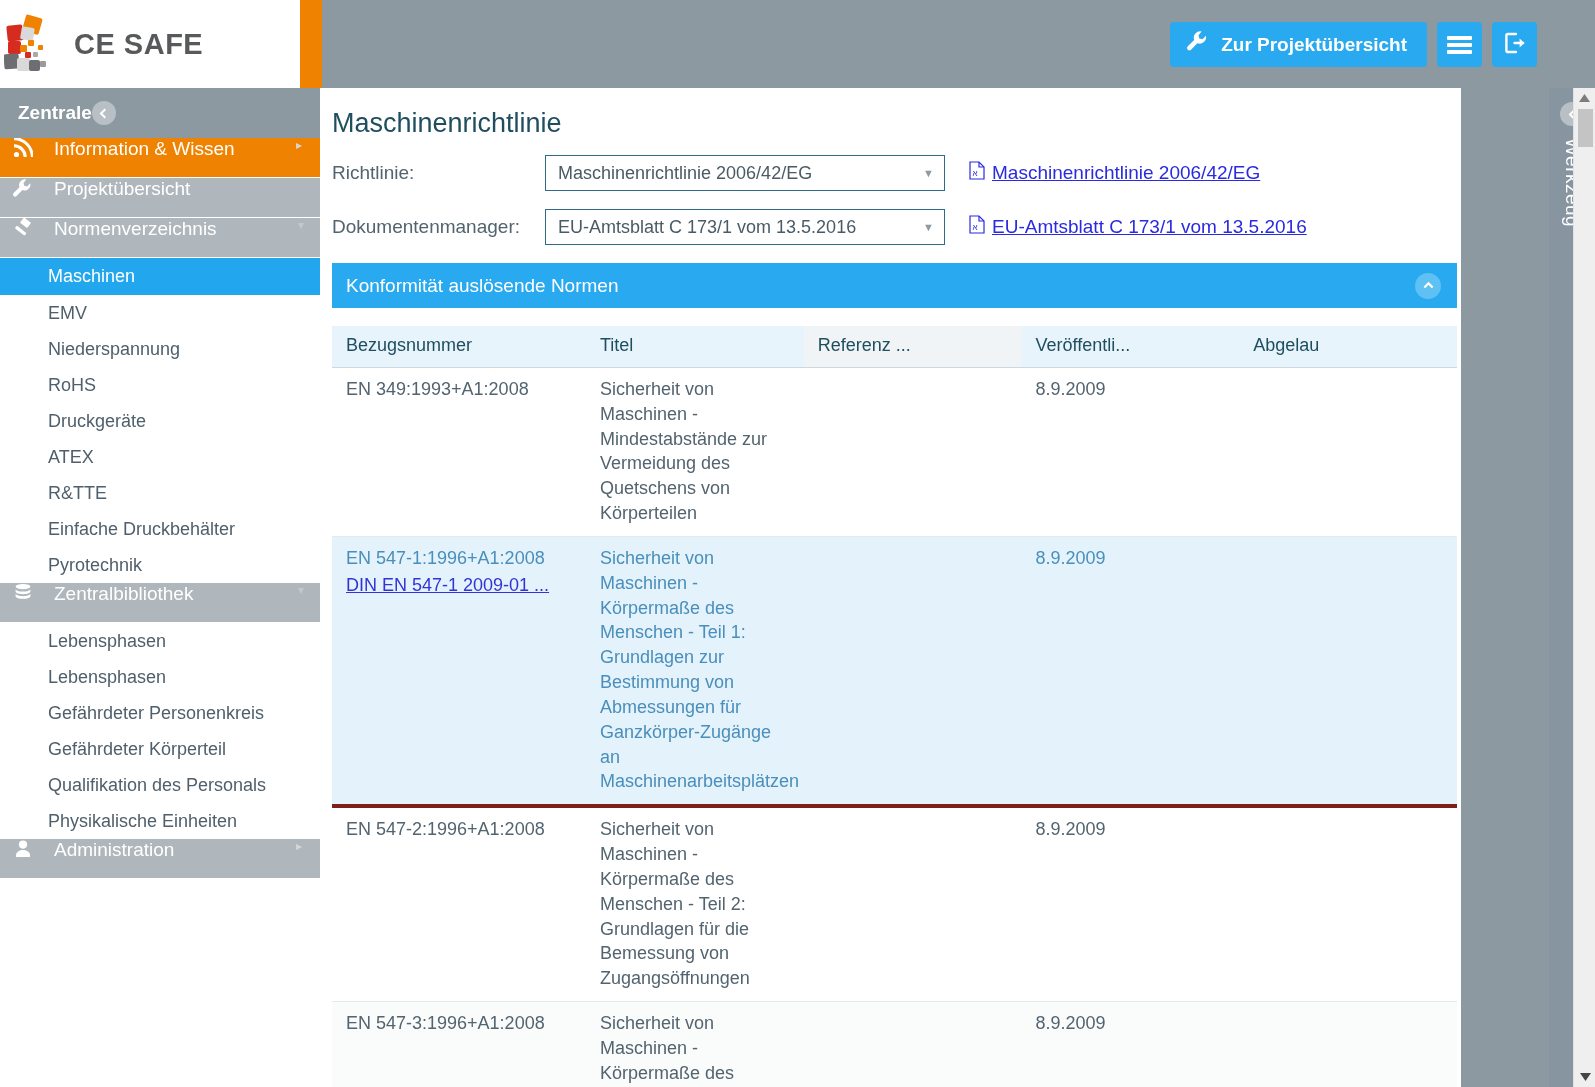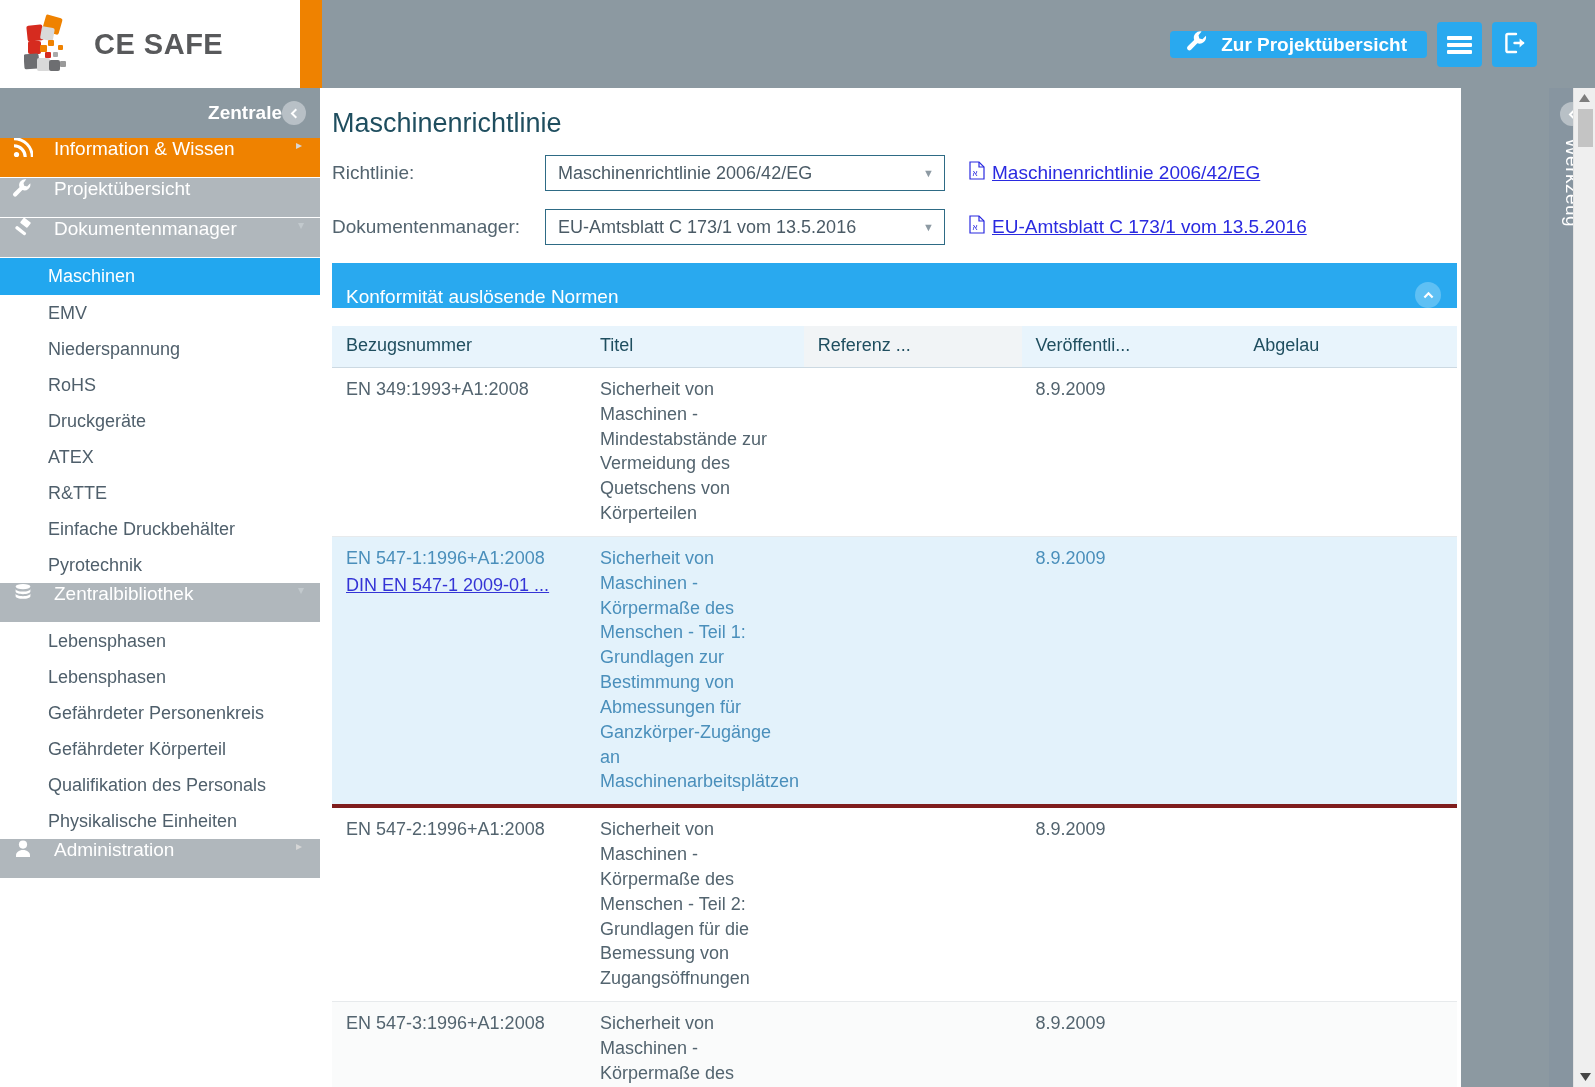--- a/index.html
+++ b/index.html
@@ -11,32 +11,32 @@
   }
   .app { position: relative; width: 1595px; height: 1087px; background:#8c99a1; }
 
   
   .sidebar {
     position: absolute; left: 0; top: 0; width: 322px; height: 1087px;
     background: #ffffff;
   }
   .logo-bar {
     position: relative; height: 88px; background:#ffffff;
-    display:flex; align-items:center; padding-left: 24px;
+    display:flex; align-items:center; padding-left: 4px;
   }
   .logo-bar .accent {
     position:absolute; right:0; top:0; width: 22px; height: 88px; background:#ef8200;
   }
   .logo-mark { width: 62px; height: 60px; position: relative; flex:0 0 auto;}
   .logo-text {
     font-size: 29px; font-weight: 600; color:#58595b; letter-spacing: .5px; margin-left: 8px;
   }
   .zentrale {
     height: 50px; background:#8c99a1; display:flex; align-items:center;
-    padding: 0 16px 0 18px; justify-content: flex-end;
+    padding: 0 16px 0 18px; justify-content: flex-start;
   }
   .zentrale-label { color:#ffffff; font-size:19px; font-weight:700; }
   .circ-btn {
     width: 24px; height:24px; border-radius:50%; background:#b8c0c6;
     display:flex; align-items:center; justify-content:center;
   }
   .circ-btn svg { display:block; }
 
   .nav-group {
     height: 40px; display:flex; align-items:flex-start; color:#ffffff;
@@ -63,21 +63,21 @@
     background:#e0e0e0; display:flex; align-items:center; justify-content:center;
   }
   .divider .handle svg { opacity:.55; }
 
   
   .topbar {
     position:absolute; left:322px; top:0; right:0; height:88px; background:#8c99a1;
   }
   .topbar-inner { position:absolute; right: 58px; top:22px; display:flex; gap:10px; align-items:center;}
   .btn-primary {
-    height:27px; background:#29a9ef; border:none; border-radius:4px; color:#ffffff;
+    height:45px; background:#29a9ef; border:none; border-radius:4px; color:#ffffff;
     font-size:19px; font-weight:700; display:flex; align-items:center; gap:11px;
     padding: 0 20px 0 16px; font-family:"Liberation Sans", sans-serif; cursor:pointer;
   }
   .btn-icon {
     width:45px; height:45px; background:#29a9ef; border:none; border-radius:4px;
     display:flex; align-items:center; justify-content:center; cursor:pointer;
   }
   .burger span { display:block; width:25px; height:4px; background:#fff; margin:3px 0; border-radius:1px; }
 
   
@@ -108,21 +108,21 @@
   .pdf-link {
     margin-left: 24px; display:flex; align-items:center; gap:7px;
     color:#2a2ae0; font-size:19px; text-decoration:underline; white-space:nowrap;
   }
 
   .panel {
     margin: 10px 10px 0 2px; width: 1125px;
   }
   .panel-head {
     height: 45px; background:#29a9ef; color:#ffffff; font-size:19px;
-    display:flex; align-items:flex-end; justify-content:space-between; padding: 0 16px 0 14px;
+    display:flex; align-items:center; justify-content:space-between; padding: 0 16px 0 14px;
   }
   .panel-collapse {
     width:26px; height:26px; border-radius:50%; background:#5fc0f4;
     display:flex; align-items:center; justify-content:center;
   }
 
   table.grid { border-collapse: collapse; width: 1125px; margin-top: 18px; table-layout: fixed; }
   table.grid th {
     background:#e8f4fc; color:#1f4e5f; font-size:18px; font-weight:400; text-align:left;
     padding: 9px 12px 11px 14px; border-bottom:1px solid #ccd9e2; white-space:nowrap;
@@ -211,21 +211,21 @@
       <span>Projektübersicht</span>
     </div>
 
     <div class="nav-group gray">
       <span class="ico">
         <svg width="22" height="22" viewBox="0 0 22 22">
             <rect x="9" y="1.5" width="9" height="6.5" rx="1" fill="#ffffff" transform="rotate(38 13.5 4.8)"></rect>
             <rect x="2.5" y="11" width="12.5" height="3.3" rx="1.3" fill="#ffffff" transform="rotate(38 8.7 12.6)"></rect>
           </svg>
       </span>
-      <span>Dokumentenmanager</span>
+      <span>Normenverzeichnis</span>
       <span class="caret-d">▾</span>
     </div>
 
     <div class="nav-item active">Maschinen</div>
     <div class="nav-item">EMV</div>
     <div class="nav-item">Niederspannung</div>
     <div class="nav-item">RoHS</div>
     <div class="nav-item">Druckgeräte</div>
     <div class="nav-item">ATEX</div>
     <div class="nav-item">R&amp;TTE</div>

